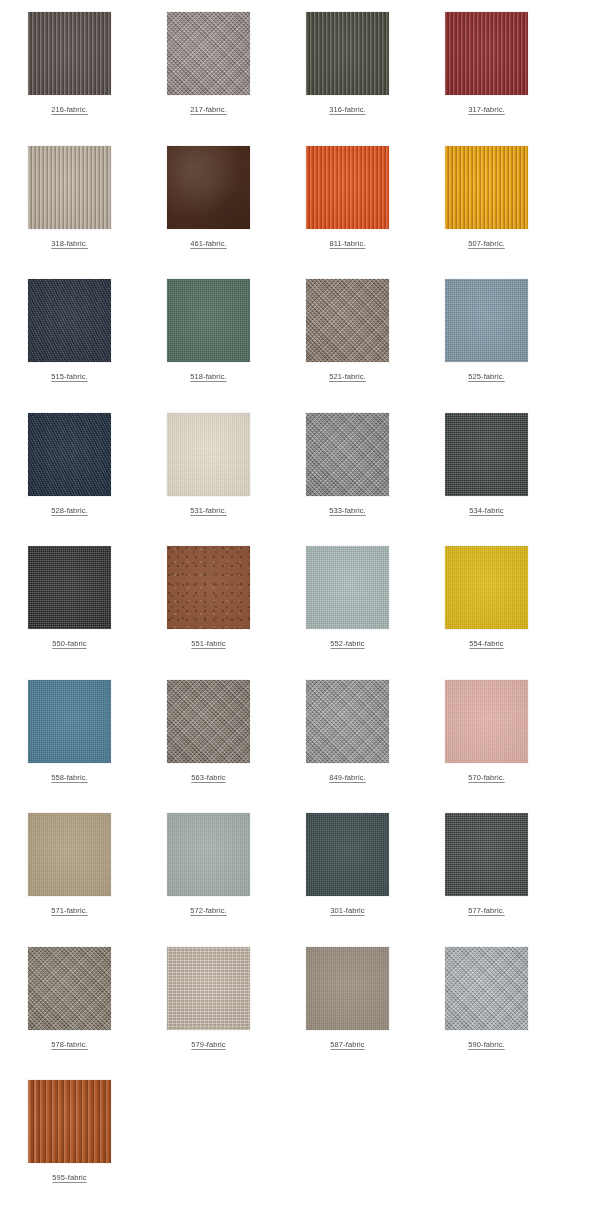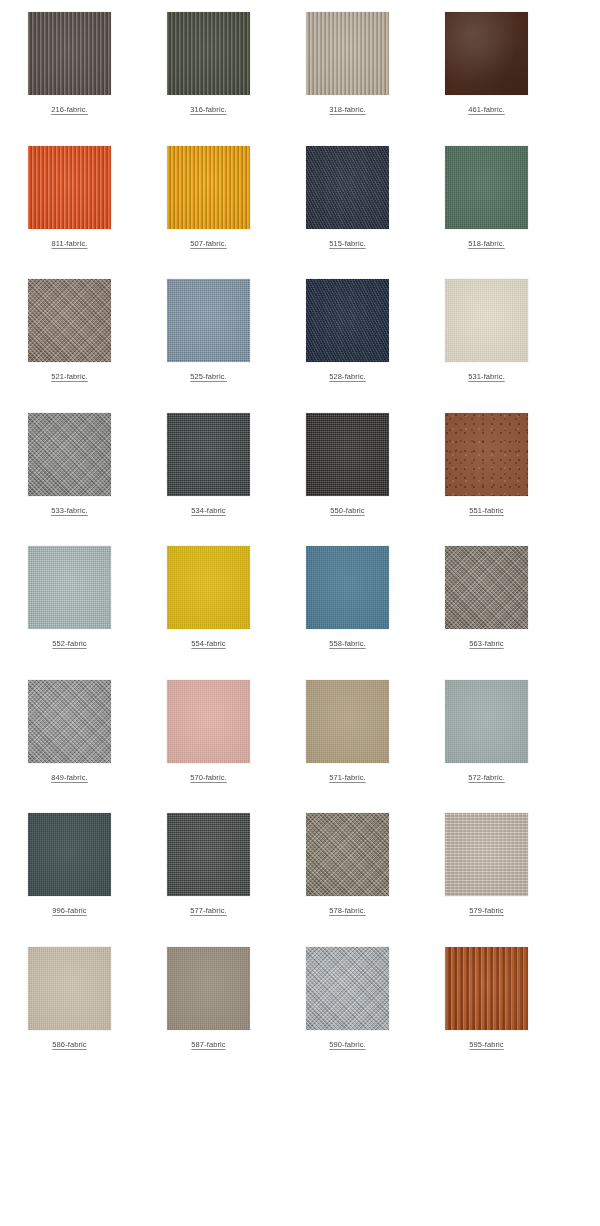--- a/index.html
+++ b/index.html
@@ -137,25 +137,39 @@
 
 <main id="swatch-grid">
     <div class="swatch-cell">
       <div class="swatch-frame" style="background-color: rgb(94, 84, 80);">
         <div class="swatch-tex tx-rib"></div>
         <div class="swatch-vig"></div>
       </div>
       <a class="swatch-label">216-fabric.</a>
     </div>
     <div class="swatch-cell">
+      <div class="swatch-frame" style="background-color: rgb(155, 143, 140);">
+        <div class="swatch-tex tx-tweed"></div>
+        <div class="swatch-vig"></div>
+      </div>
+      <a class="swatch-label">217-fabric.</a>
+    </div>
+    <div class="swatch-cell">
       <div class="swatch-frame" style="background-color: rgb(77, 82, 67);">
         <div class="swatch-tex tx-rib"></div>
         <div class="swatch-vig"></div>
       </div>
       <a class="swatch-label">316-fabric.</a>
+    </div>
+    <div class="swatch-cell">
+      <div class="swatch-frame" style="background-color: rgb(147, 48, 47);">
+        <div class="swatch-tex tx-rib"></div>
+        <div class="swatch-vig"></div>
+      </div>
+      <a class="swatch-label">317-fabric.</a>
     </div>
     <div class="swatch-cell">
       <div class="swatch-frame" style="background-color: rgb(194, 181, 164);">
         <div class="swatch-tex tx-rib"></div>
         <div class="swatch-vig"></div>
       </div>
       <a class="swatch-label">318-fabric.</a>
     </div>
     <div class="swatch-cell">
       <div class="swatch-frame" style="background-color: rgb(74, 43, 28);">
@@ -302,21 +316,21 @@
         <div class="swatch-tex tx-flat"></div>
         <div class="swatch-vig"></div>
       </div>
       <a class="swatch-label">572-fabric.</a>
     </div>
     <div class="swatch-cell">
       <div class="swatch-frame" style="background-color: rgb(57, 74, 76);">
         <div class="swatch-tex tx-flat"></div>
         <div class="swatch-vig"></div>
       </div>
-      <a class="swatch-label">996-fabric</a>
+      <a class="swatch-label">301-fabric</a>
     </div>
     <div class="swatch-cell">
       <div class="swatch-frame" style="background-color: rgb(59, 64, 62);">
         <div class="swatch-tex tx-weave"></div>
         <div class="swatch-vig"></div>
       </div>
       <a class="swatch-label">577-fabric.</a>
     </div>
     <div class="swatch-cell">
       <div class="swatch-frame" style="background-color: rgb(137, 126, 108);">
@@ -326,27 +340,20 @@
       <a class="swatch-label">578-fabric.</a>
     </div>
     <div class="swatch-cell">
       <div class="swatch-frame" style="background-color: rgb(198, 184, 168);">
         <div class="swatch-tex tx-slub"></div>
         <div class="swatch-vig"></div>
       </div>
       <a class="swatch-label">579-fabric</a>
     </div>
     <div class="swatch-cell">
-      <div class="swatch-frame" style="background-color: rgb(206, 194, 174);">
-        <div class="swatch-tex tx-flat"></div>
-        <div class="swatch-vig"></div>
-      </div>
-      <a class="swatch-label">586-fabric</a>
-    </div>
-    <div class="swatch-cell">
       <div class="swatch-frame" style="background-color: rgb(154, 142, 126);">
         <div class="swatch-tex tx-flat"></div>
         <div class="swatch-vig"></div>
       </div>
       <a class="swatch-label">587-fabric</a>
     </div>
     <div class="swatch-cell">
       <div class="swatch-frame" style="background-color: rgb(181, 188, 192);">
         <div class="swatch-tex tx-tweed"></div>
         <div class="swatch-vig"></div>

